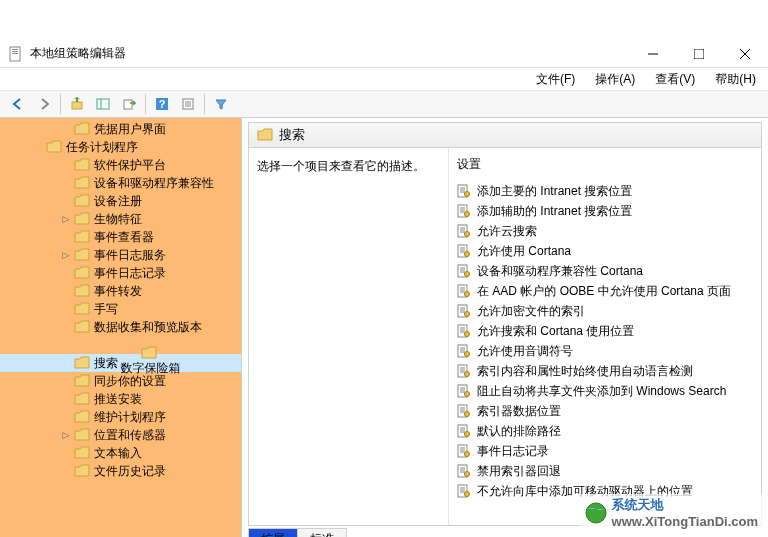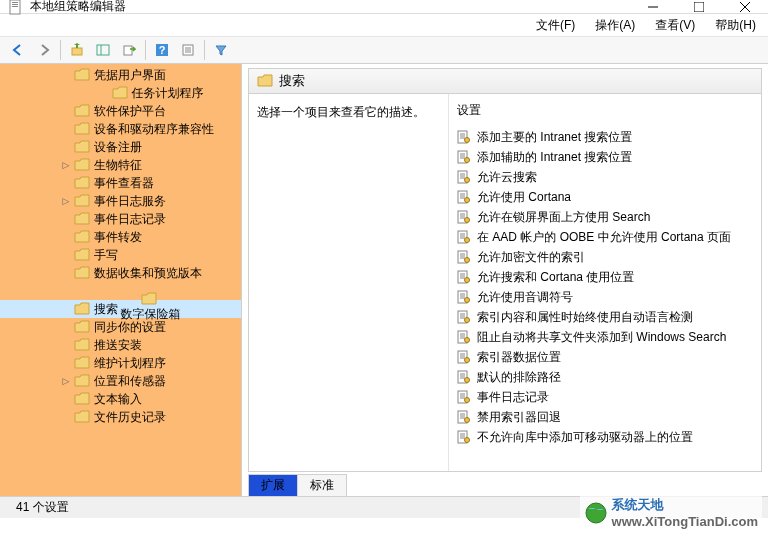--- a/index.html
+++ b/index.html
@@ -1,18 +1,18 @@
 <!DOCTYPE html>
 <html><head>
 <meta charset="utf-8">
 <style>
 * { box-sizing: border-box; margin: 0; padding: 0; }
 body { font-family: "Microsoft YaHei", "Segoe UI", sans-serif; font-size: 12px; color: #000; background: #fff; width: 768px; height: 537px; overflow: hidden; position: relative; }
 
-.titlebar { height: 14px; display: flex; align-items: center; padding: 0 0 0 8px; border-bottom: 1px solid #ddd; }
+.titlebar { height: 28px; display: flex; align-items: center; padding: 0 0 0 8px; border-bottom: 1px solid #ddd; margin-top: 40px; }
 .titlebar .app-icon { width: 16px; height: 16px; margin-right: 6px; }
 .titlebar .title { flex: 1; font-size: 12px; }
 .window-controls { display: flex; }
 .window-controls .ctrl { width: 46px; height: 30px; display: flex; align-items: center; justify-content: center; }
 
 .menubar { height: 22px; display: flex; align-items: center; padding: 0 8px; gap: 12px; justify-content: flex-end; }
 .menubar .mitem { padding: 2px 4px; cursor: default; }
 
 .toolbar { height: 28px; display: flex; align-items: center; padding: 0 6px; gap: 2px; border-top: 1px solid #e5e5e5; border-bottom: 1px solid #d0d0d0; background: #f7f7f7; }
 .toolbar .tbtn { width: 24px; height: 22px; display: flex; align-items: center; justify-content: center; border: 1px solid transparent; }
@@ -147,21 +147,21 @@
 <div class="content">
   <div class="tree-pane">
     <div class="tree" id="tree">
         <div class="tree-row" style="padding-left: 60px;">
           <span class="expander hidden">▷</span>
           <svg class="folder-icon" viewBox="0 0 16 14">
             <path d="M1 3 L6 3 L7 1 L15 1 L15 12 L1 12 Z" fill="#f5d278" stroke="#c9a33b"></path>
           </svg>
           <span>凭据用户界面</span>
         </div>
-        <div class="tree-row" style="padding-left: 60px; justify-content: center;">
+        <div class="tree-row" style="padding-left: 32px;">
           <span class="expander hidden">▷</span>
           <svg class="folder-icon" viewBox="0 0 16 14">
             <path d="M1 3 L6 3 L7 1 L15 1 L15 12 L1 12 Z" fill="#f5d278" stroke="#c9a33b"></path>
           </svg>
           <span>任务计划程序</span>
         </div>
         <div class="tree-row" style="padding-left: 60px;">
           <span class="expander hidden">▷</span>
           <svg class="folder-icon" viewBox="0 0 16 14">
             <path d="M1 3 L6 3 L7 1 L15 1 L15 12 L1 12 Z" fill="#f5d278" stroke="#c9a33b"></path>
@@ -344,21 +344,21 @@
               <span>允许使用 Cortana</span>
             </div>
             <div class="setting-row">
               <svg class="setting-icon" viewBox="0 0 14 14">
                 <rect x="1" y="1" width="9" height="12" fill="#fff" stroke="#888"></rect>
                 <line x1="3" y1="4" x2="8" y2="4" stroke="#888"></line>
                 <line x1="3" y1="6" x2="8" y2="6" stroke="#888"></line>
                 <line x1="3" y1="8" x2="8" y2="8" stroke="#888"></line>
                 <circle cx="10" cy="10" r="2.5" fill="#f0c040" stroke="#a07820"></circle>
               </svg>
-              <span>允许在锁屏界面上方使用 Search</span>
+              <span>设备和驱动程序兼容性 Cortana</span>
             </div>
             <div class="setting-row">
               <svg class="setting-icon" viewBox="0 0 14 14">
                 <rect x="1" y="1" width="9" height="12" fill="#fff" stroke="#888"></rect>
                 <line x1="3" y1="4" x2="8" y2="4" stroke="#888"></line>
                 <line x1="3" y1="6" x2="8" y2="6" stroke="#888"></line>
                 <line x1="3" y1="8" x2="8" y2="8" stroke="#888"></line>
                 <circle cx="10" cy="10" r="2.5" fill="#f0c040" stroke="#a07820"></circle>
               </svg>
               <span>在 AAD 帐户的 OOBE 中允许使用 Cortana 页面</span>

